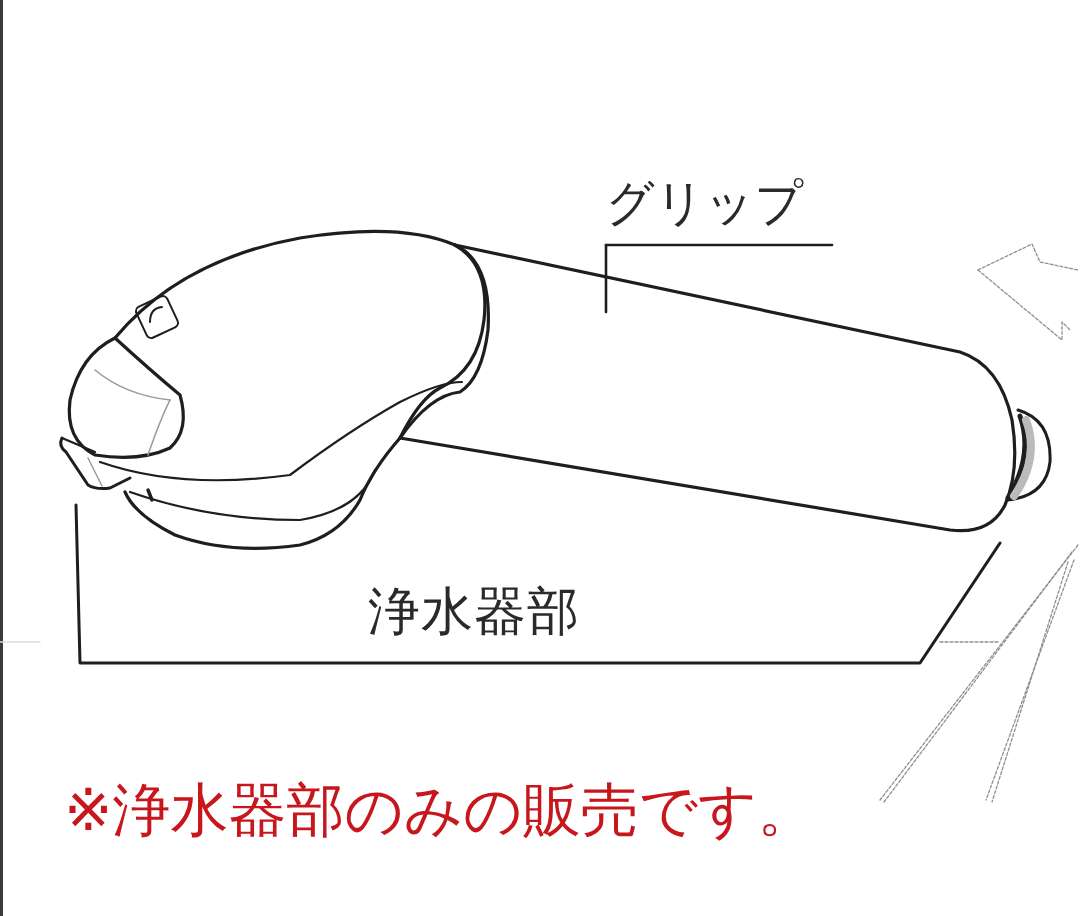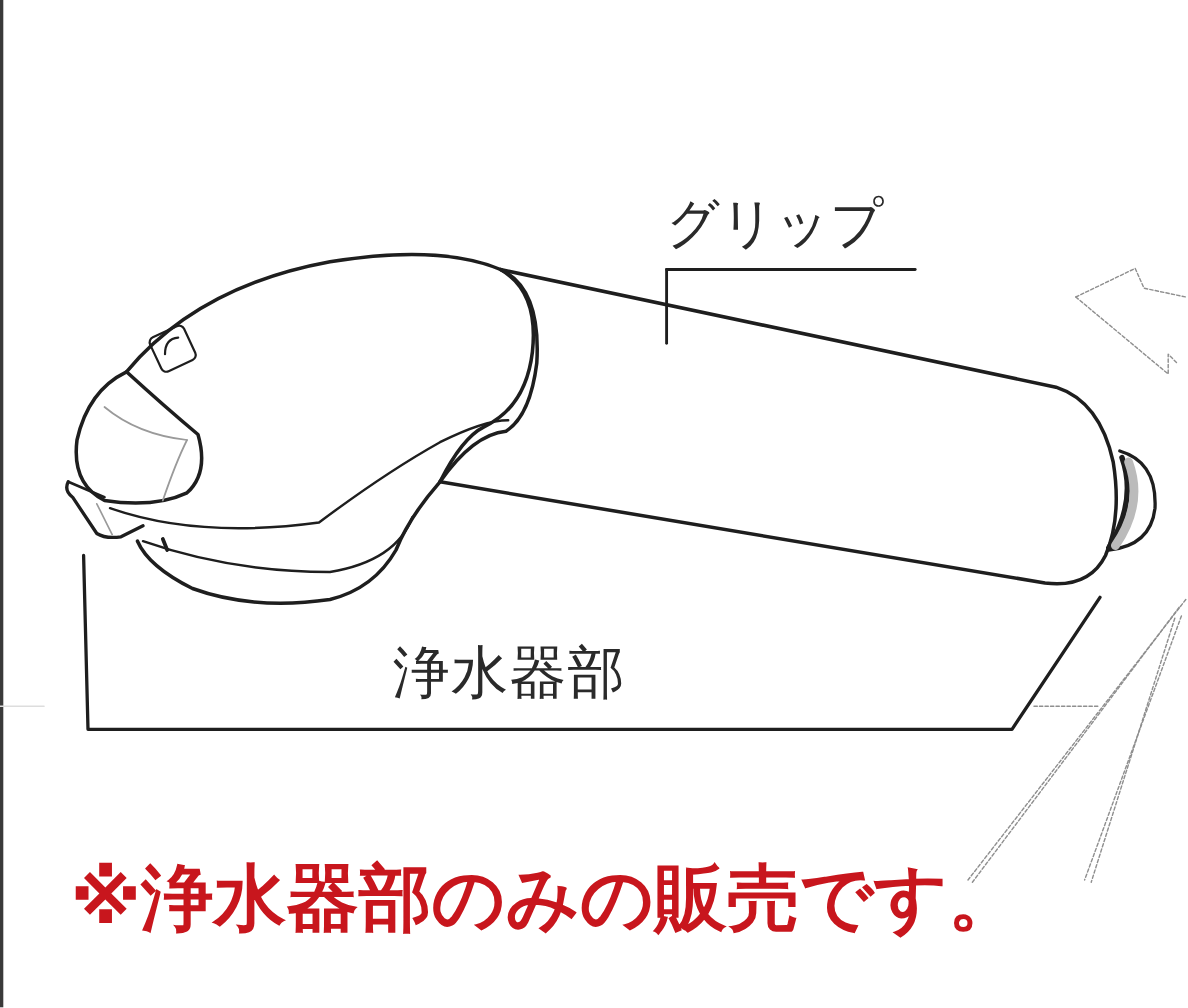--- a/index.html
+++ b/index.html
@@ -2,22 +2,22 @@
 <html><head>
   <meta charset="utf-8">
   <style>
     html, body { margin: 0; padding: 0; background: #ffffff; }
     body { width: 1080px; height: 916px; overflow: hidden; position: relative;
            font-family: "DejaVu Sans", sans-serif; }
     .left-border { position: absolute; left: 0; top: 0; width: 3px; height: 916px; background: #3a3a3a; }
     .canvas { position: absolute; left: 0; top: 0; width: 1080px; height: 916px; }
     .label { position: absolute; color: #2a2a2a; font-weight: 400; white-space: nowrap; letter-spacing: 1px; }
     .label-grip { left: 606px; top: 170px; font-size: 50px; transform: scaleX(0.95); transform-origin: left top; }
-    .label-purifier { left: 357px; top: 577px; font-size: 52px; }
-    .notice { position: absolute; left: 64px; top: 772px; font-size: 66px; font-weight: 700;
+    .label-purifier { left: 368px; top: 577px; font-size: 52px; }
+    .notice { position: absolute; left: 64px; top: 772px; font-size: 58px; font-weight: 400;
               white-space: nowrap; letter-spacing: 0px; }
   </style>
 </head>
 <body>
 
 <div class="left-border"></div>
 
 <svg class="canvas" viewBox="0 0 1080 916" xmlns="http://www.w3.org/2000/svg">
   <g fill="none" stroke="#1e1e1e" stroke-linecap="round" stroke-linejoin="round">
 

